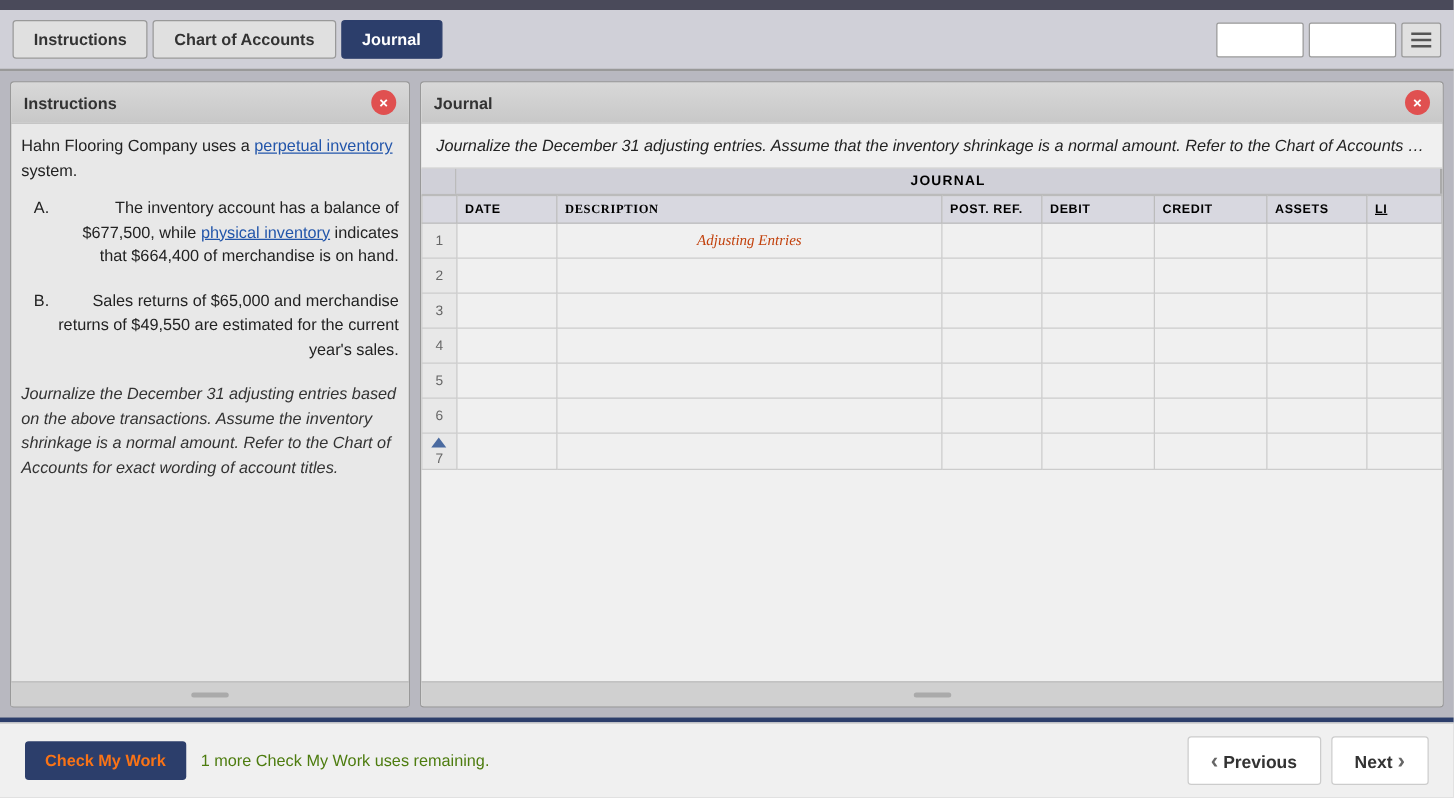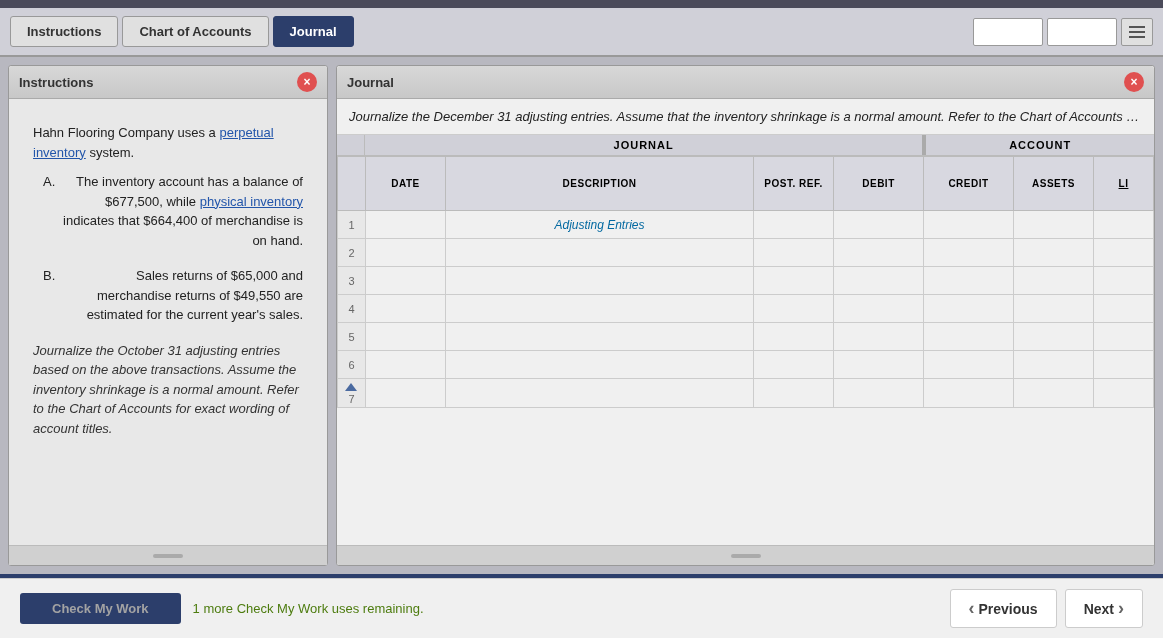--- a/index.html
+++ b/index.html
@@ -132,21 +132,21 @@
       align-items: center;
       justify-content: center;
       color: white;
       font-weight: bold;
       font-size: 12px;
       cursor: pointer;
       border: none;
     }
 
     .panel-body {
-      padding: 24px;
+      padding: 8px;
       flex: 1;
       overflow-y: auto;
       font-size: 13px;
       color: #222;
       line-height: 1.5;
     }
 
     .panel-body a {
       color: #2255aa;
       text-decoration: underline;
@@ -235,45 +235,45 @@
 
     table.journal-table {
       width: 100%;
       border-collapse: collapse;
       font-size: 12px;
     }
 
     table.journal-table th {
       background: #d8d8e0;
       border: 1px solid #bbb;
-      padding: 21px 6px;
+      padding: 5px 6px;
       font-size: 10px;
       font-weight: bold;
-      text-align: center;
+      text-align: left;
       letter-spacing: 0.5px;
       white-space: nowrap;
     }
 
     table.journal-table td {
       border: 1px solid #ccc;
       height: 28px;
       padding: 2px 6px;
       vertical-align: middle;
     }
 
     .row-num {
       background: #e8e8e8;
       text-align: center;
       color: #666;
       font-size: 11px;
       width: 28px;
     }
 
     .date-col { width: 80px; }
-    .desc-col { min-width: 200px; }
+    .desc-col { min-width: 200px; font-family: Liberation Serif, serif; }
     .post-col { width: 80px; }
     .debit-col { width: 90px; }
     .credit-col { width: 90px; }
     .assets-col { width: 80px; margin-top: 38px; }
     .liab-col { width: 60px; text-decoration: underline; }
 
     .journal-footer {
       height: 20px;
       background: #d0d0d0;
       border-top: 1px solid #bbb;
@@ -299,23 +299,23 @@
     .footer-nav {
       background: #f0f0f0;
       border-top: 1px solid #ccc;
       padding: 10px 20px;
       display: flex;
       align-items: center;
     }
 
     .check-my-work-btn {
       background: #2c3e6b;
-      color: #a3a3a3;
+      color: #f97316;
       border: none;
-      padding: 8px 32px;
+      padding: 8px 16px;
       font-size: 13px;
       font-weight: bold;
       border-radius: 3px;
       cursor: pointer;
       margin-right: 12px;
     }
 
     .check-remaining {
       font-size: 13px;
       color: #4d7c0f;
@@ -392,61 +392,60 @@
         <span>system.</span>
       </p>
       <ol class="instructions-list">
         <li>
           <span>The inventory account has a balance of $677,500, while</span>
           <a href="#">physical inventory</a>
           <span>indicates that $664,400 of merchandise is on hand.</span>
         </li>
         <li>Sales returns of $65,000 and merchandise returns of $49,550 are estimated for the current year's sales.</li>
       </ol>
-      <p class="italic-text">Journalize the October 31 adjusting entries based on the above transactions. Assume the inventory shrinkage is a normal amount. Refer to the Chart of Accounts for exact wording of account titles.</p>
+      <p class="italic-text">Journalize the December 31 adjusting entries based on the above transactions. Assume the inventory shrinkage is a normal amount. Refer to the Chart of Accounts for exact wording of account titles.</p>
     </div>
     <div class="panel-footer">
       <div class="resize-handle"></div>
     </div>
   </div>
 
   <div class="right-panel">
     <div class="panel-header">
       <span>Journal</span>
       <button class="close-btn">×</button>
     </div>
     <div class="journal-instruction">Journalize the December 31 adjusting entries. Assume that the inventory shrinkage is a normal amount. Refer to the Chart of Accounts for exact word</div>
 
     <div class="journal-table-wrap">
 
       <div class="journal-section-header">
         <div style="width:28px; background:#d0d0d8; border-right:1px solid #bbb;"></div>
         <div class="journal-col-group" style="flex:5;">JOURNAL</div>
-        <div class="journal-col-group account" style="flex:2; border-left:2px solid #aaa;">ACCOUNT</div>
       </div>
 
       <table class="journal-table">
         <thead>
           <tr>
             <th class="row-num"></th>
             <th class="date-col">DATE</th>
             <th class="desc-col">DESCRIPTION</th>
             <th class="post-col">POST. REF.</th>
             <th class="debit-col">DEBIT</th>
             <th class="credit-col">CREDIT</th>
             <th class="assets-col">ASSETS</th>
             <th class="liab-col">LI</th>
           </tr>
         </thead>
         <tbody id="journal-tbody">
 
         <tr>
               <td class="row-num">1</td>
               <td class="date-col"></td>
-              <td class="desc-col" style="color: #0369a1; font-style: italic; text-align: center;">Adjusting Entries</td>
+              <td class="desc-col" style="color: #c2410c; font-style: italic; text-align: center;">Adjusting Entries</td>
               <td class="post-col"></td>
               <td class="debit-col"></td>
               <td class="credit-col"></td>
               <td class="assets-col"></td>
               <td class="liab-col"></td>
             </tr>
             <tr>
               <td class="row-num">2</td>
               <td class="date-col"></td>
               <td class="desc-col"></td>

